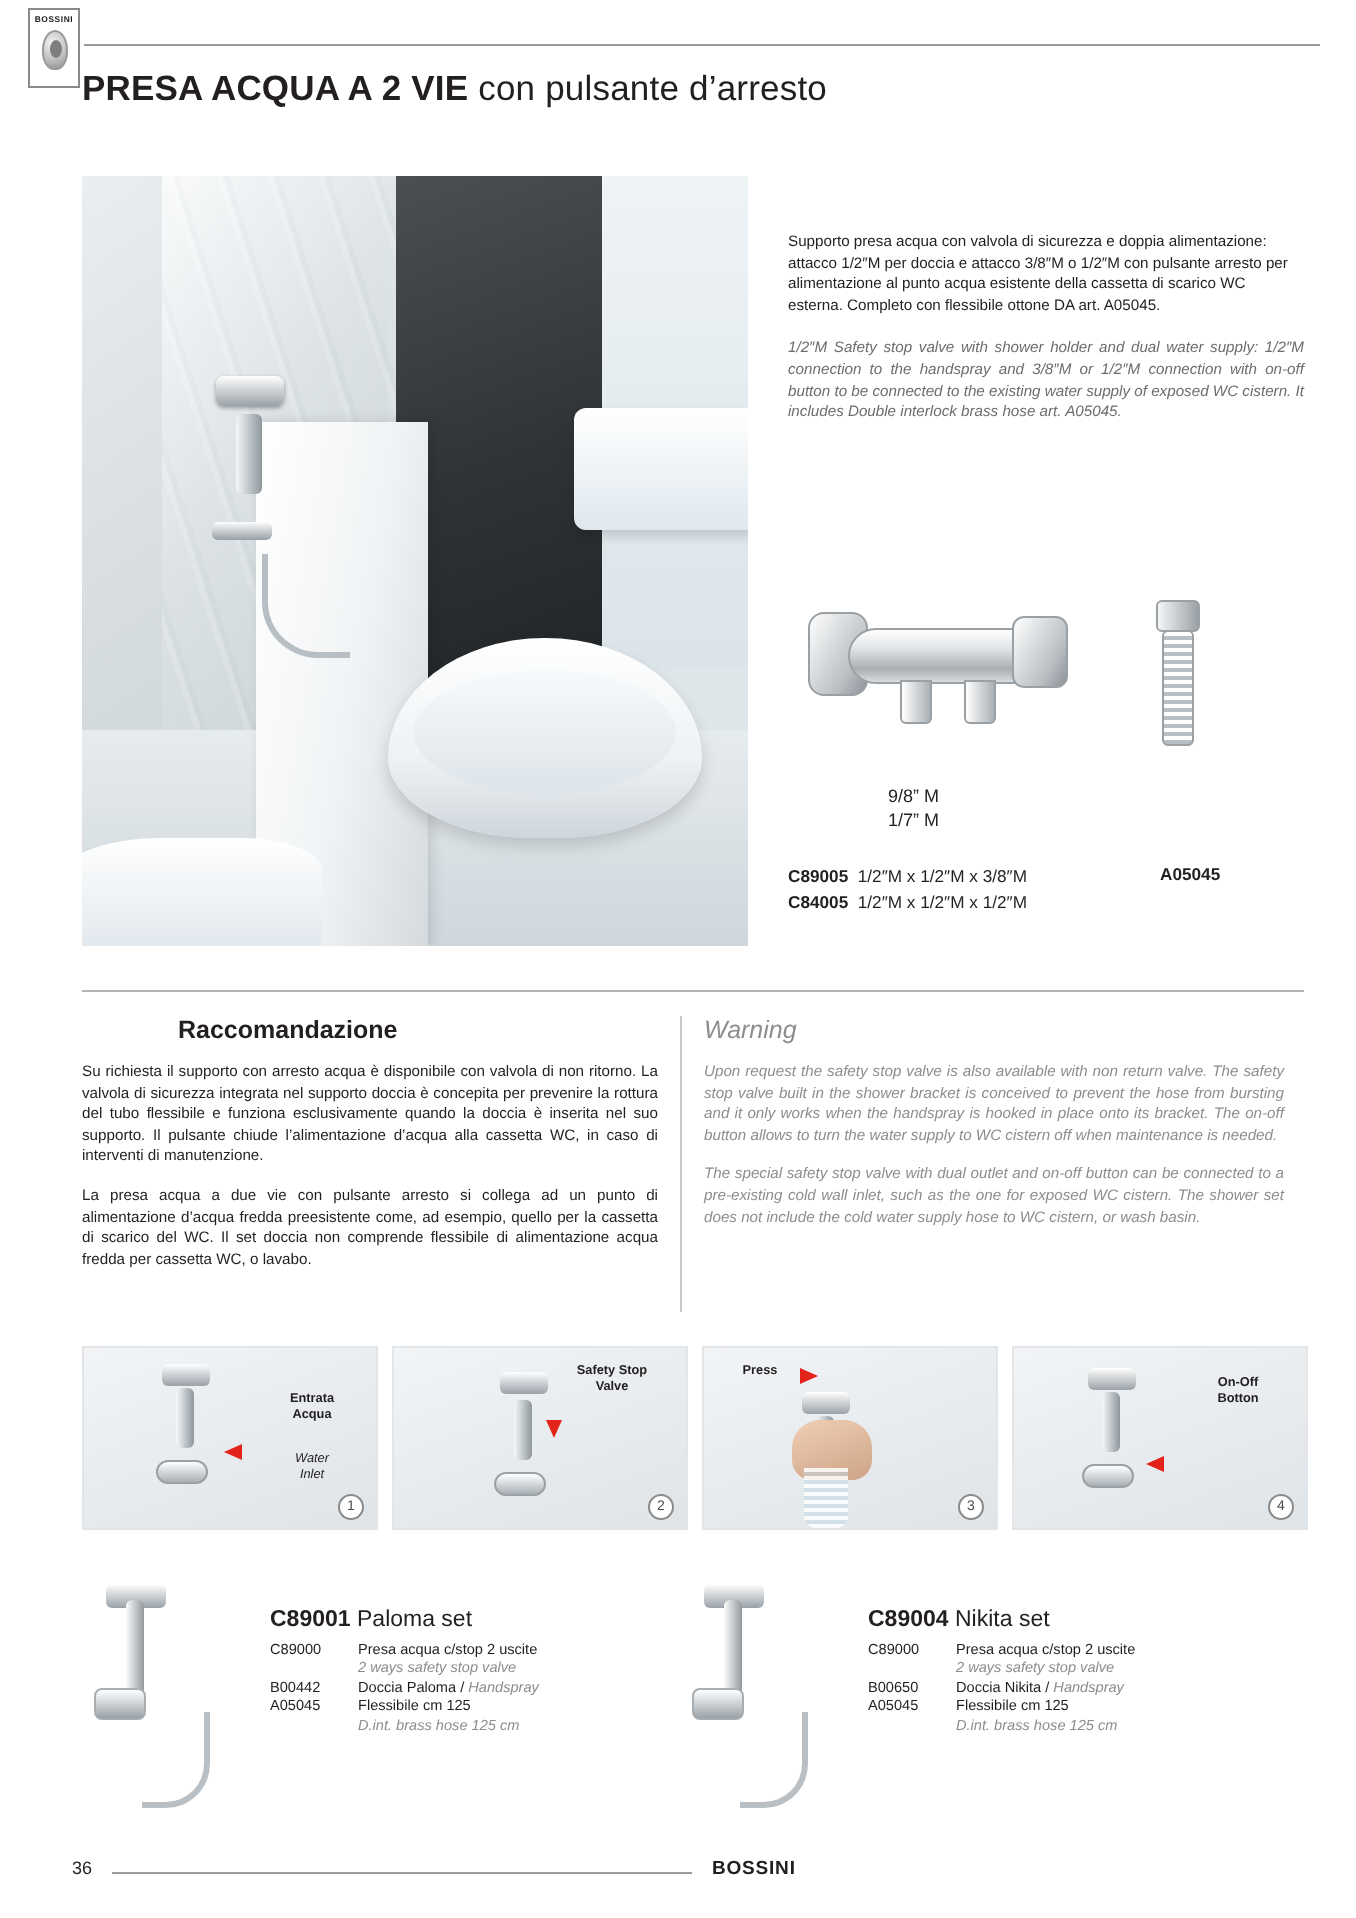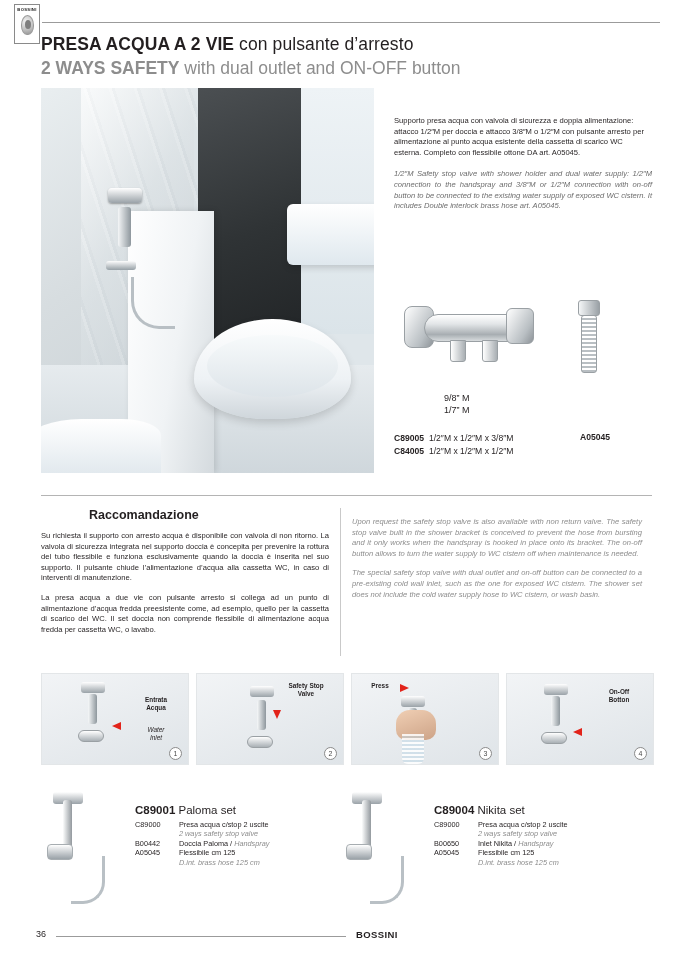--- a/index.html
+++ b/index.html
@@ -354,23 +354,20 @@
 <div class="logo-box">
   <div class="brand">BOSSINI</div>
   <div class="mark"></div>
 </div>
 <div class="top-rule"></div>
 
 <div class="title-block">
   <div class="title-1">
     <b>PRESA ACQUA A 2 VIE</b><span class="light"> con pulsante d’arresto</span>
   </div>
-  <div class="title-2">
-    <b>2 WAYS SAFETY</b><span> with dual outlet and ON-OFF button</span>
-  </div>
 </div>
 
 <div class="hero">
   <div class="wall-left"></div>
   <div class="wall-marble"></div>
   <div class="dark-panel"></div>
   <div class="right-wall"></div>
   <div class="basin"></div>
   <div class="floor"></div>
   <div class="column"></div>
@@ -413,20 +410,21 @@
 <div class="rule-mid"></div>
 <div class="col-div"></div>
 
 <div class="rec-col">
   <div class="sec-h-it">Raccomandazione</div>
   <div class="rec-p">Su richiesta il supporto con arresto acqua è disponibile con valvola di non ritorno. La valvola di sicurezza integrata nel supporto doccia è concepita per prevenire la rottura del tubo flessibile e funziona esclusivamente quando la doccia è inserita nel suo supporto. Il pulsante chiude l’alimentazione d’acqua alla cassetta WC, in caso di interventi di manutenzione.</div>
   <div class="rec-p">La presa acqua a due vie con pulsante arresto si collega ad un punto di alimentazione d’acqua fredda preesistente come, ad esempio, quello per la cassetta di scarico del WC. Il set doccia non comprende flessibile di alimentazione acqua fredda per cassetta WC, o lavabo.</div>
 </div>
 
 <div class="warn-col">
+  <div class="sec-h-en">Warning</div>
   <div class="warn-p">Upon request the safety stop valve is also available with non return valve. The safety stop valve built in the shower bracket is conceived to prevent the hose from bursting and it only works when the handspray is hooked in place onto its bracket. The on-off button allows to turn the water supply to WC cistern off when maintenance is needed.</div>
   <div class="warn-p">The special safety stop valve with dual outlet and on-off button can be connected to a pre-existing cold wall inlet, such as the one for exposed WC cistern. The shower set does not include the cold water supply hose to WC cistern, or wash basin.</div>
 </div>
 
 <div class="steps">
 
   <div class="step s1">
     <div class="mini-valve" style="left:36px;top:56px;"></div>
     <div class="mini-spray-grip" style="left:46px;top:20px;"></div>
     <div class="mini-spray-head" style="left:39px;top:8px;"></div>
@@ -525,21 +523,21 @@
           <tr>
         <td class="c">C89000</td>
         <td class="d">
           <span>Presa acqua c/stop 2 uscite</span><br>
           <i>2 ways safety stop valve</i>
         </td>
       </tr>
       <tr>
         <td class="c">B00650</td>
         <td class="d">
-          <span>Inlet Nikita / </span><i>Handspray</i>
+          <span>Doccia Nikita / </span><i>Handspray</i>
         </td>
       </tr>
       <tr>
         <td class="c">A05045</td>
         <td class="d">
           <span>Flessibile cm 125</span><br>
           <i>D.int. brass hose 125 cm</i>
         </td>
       </tr>
     </tbody>

